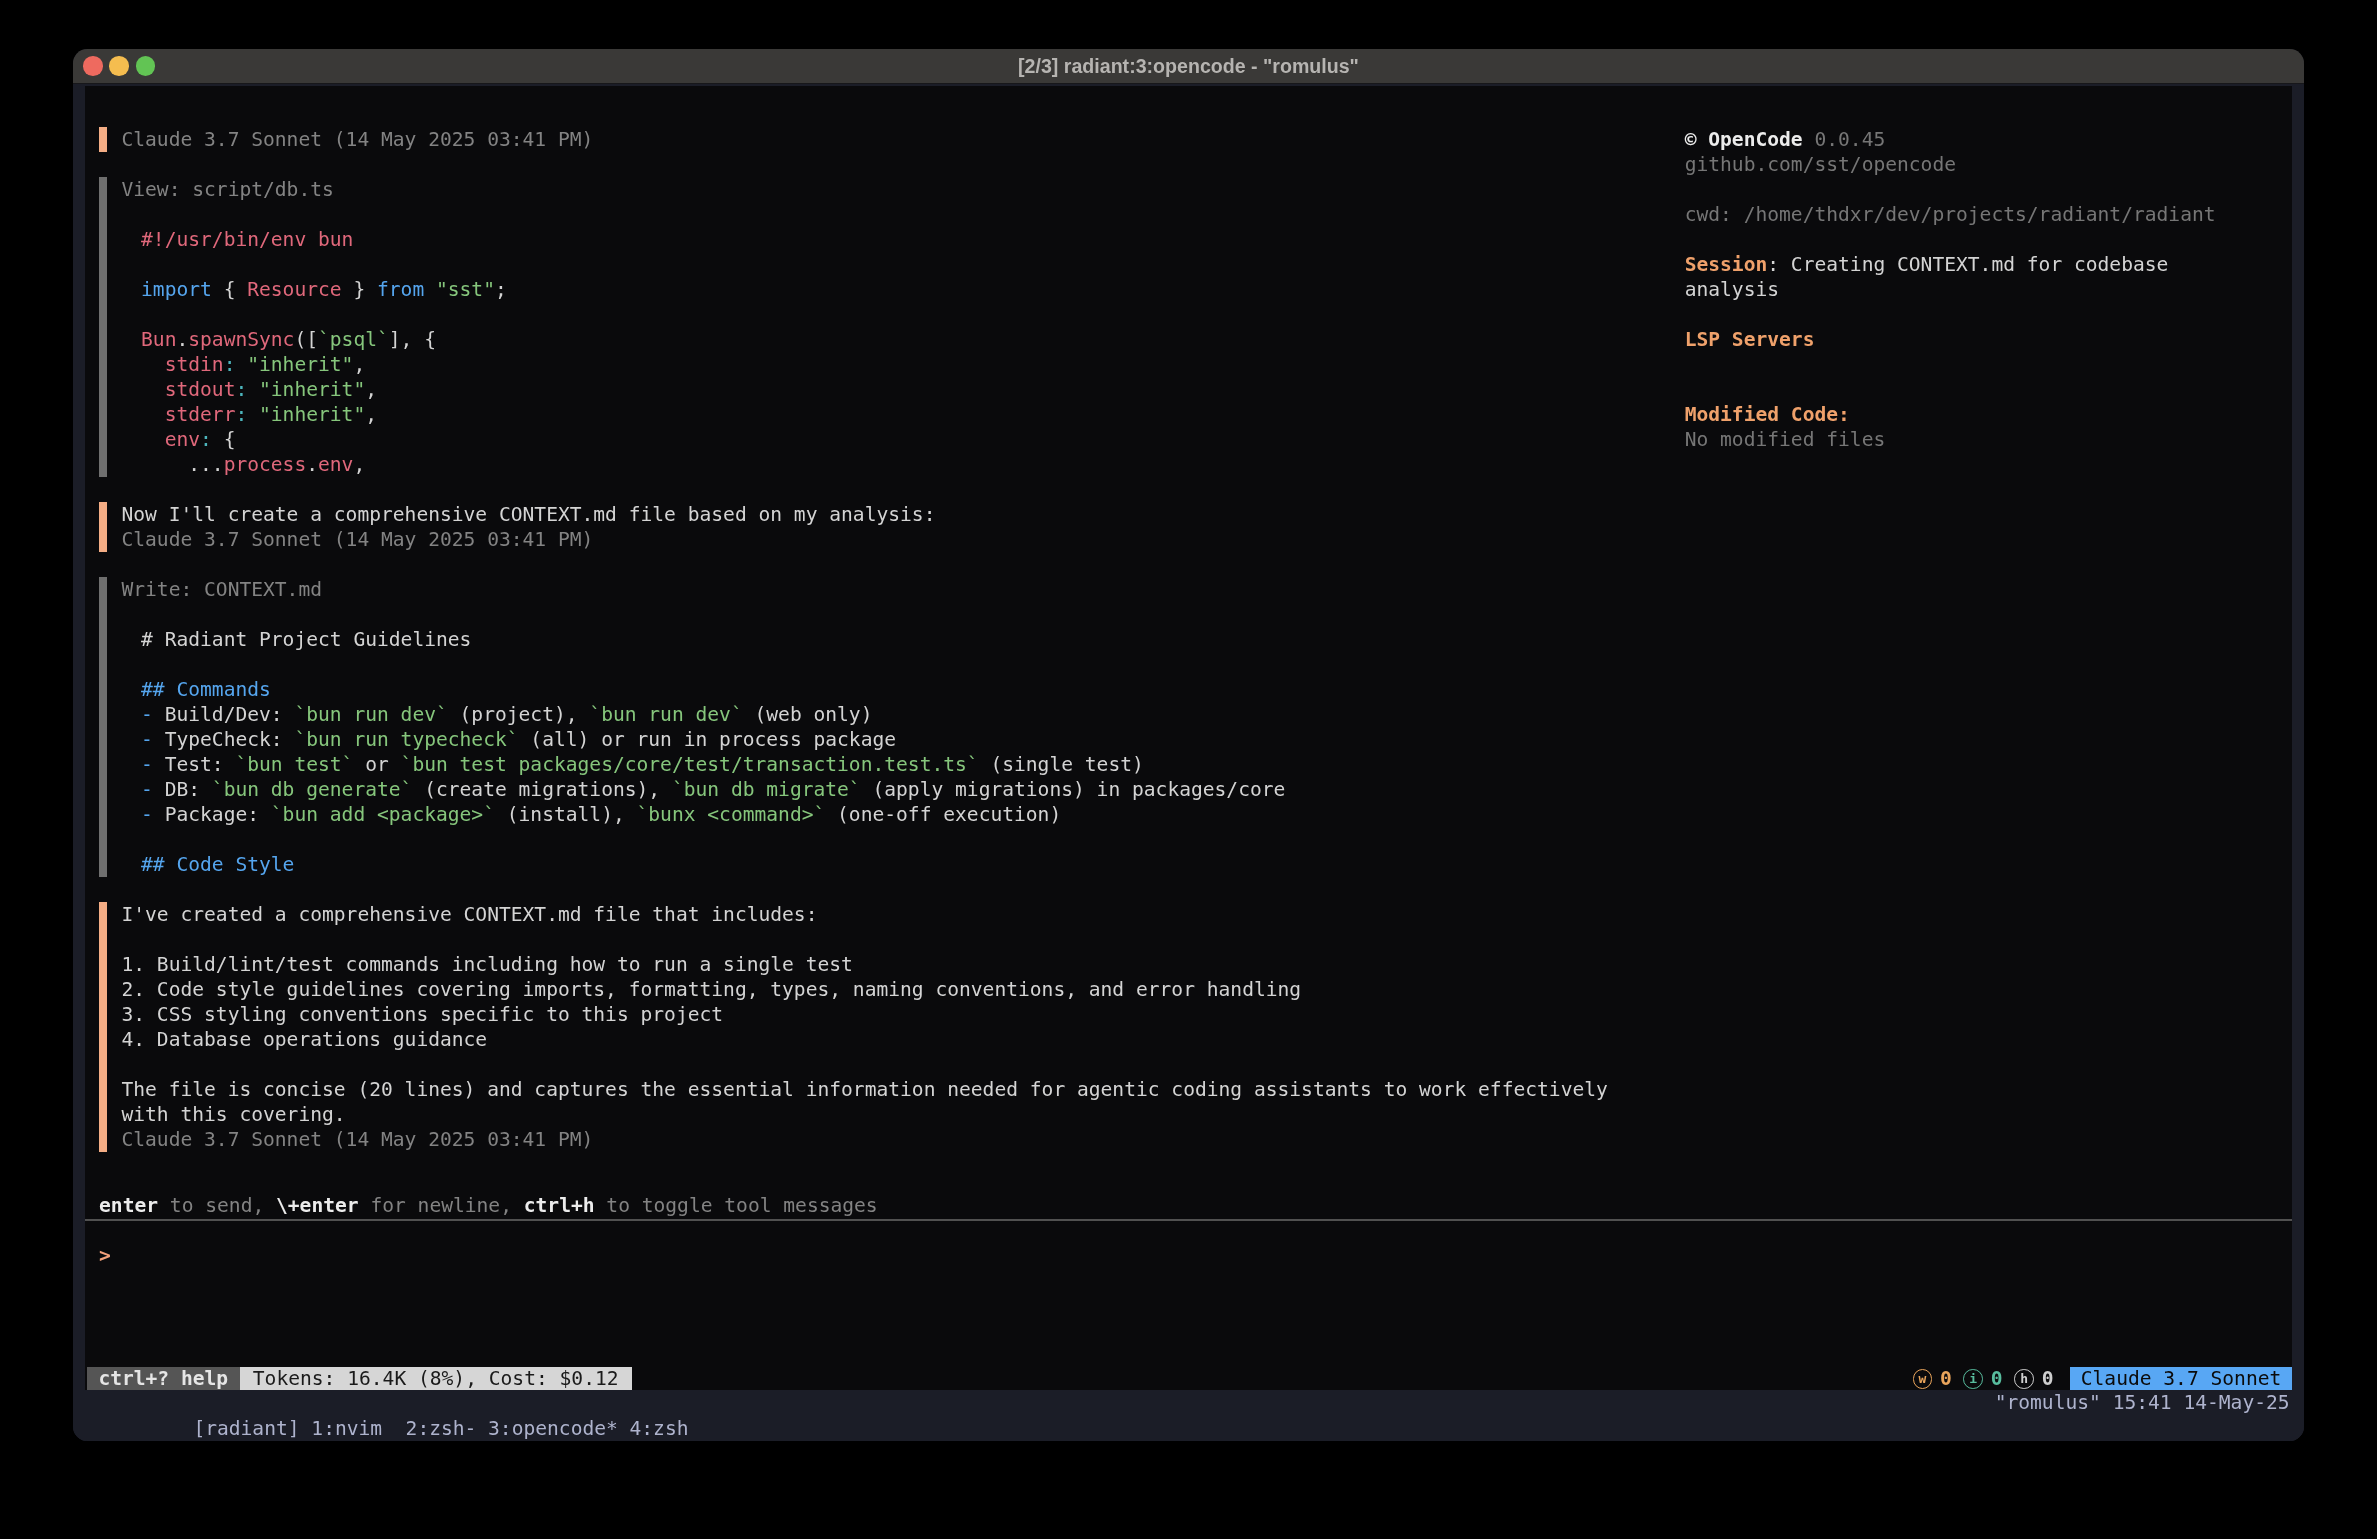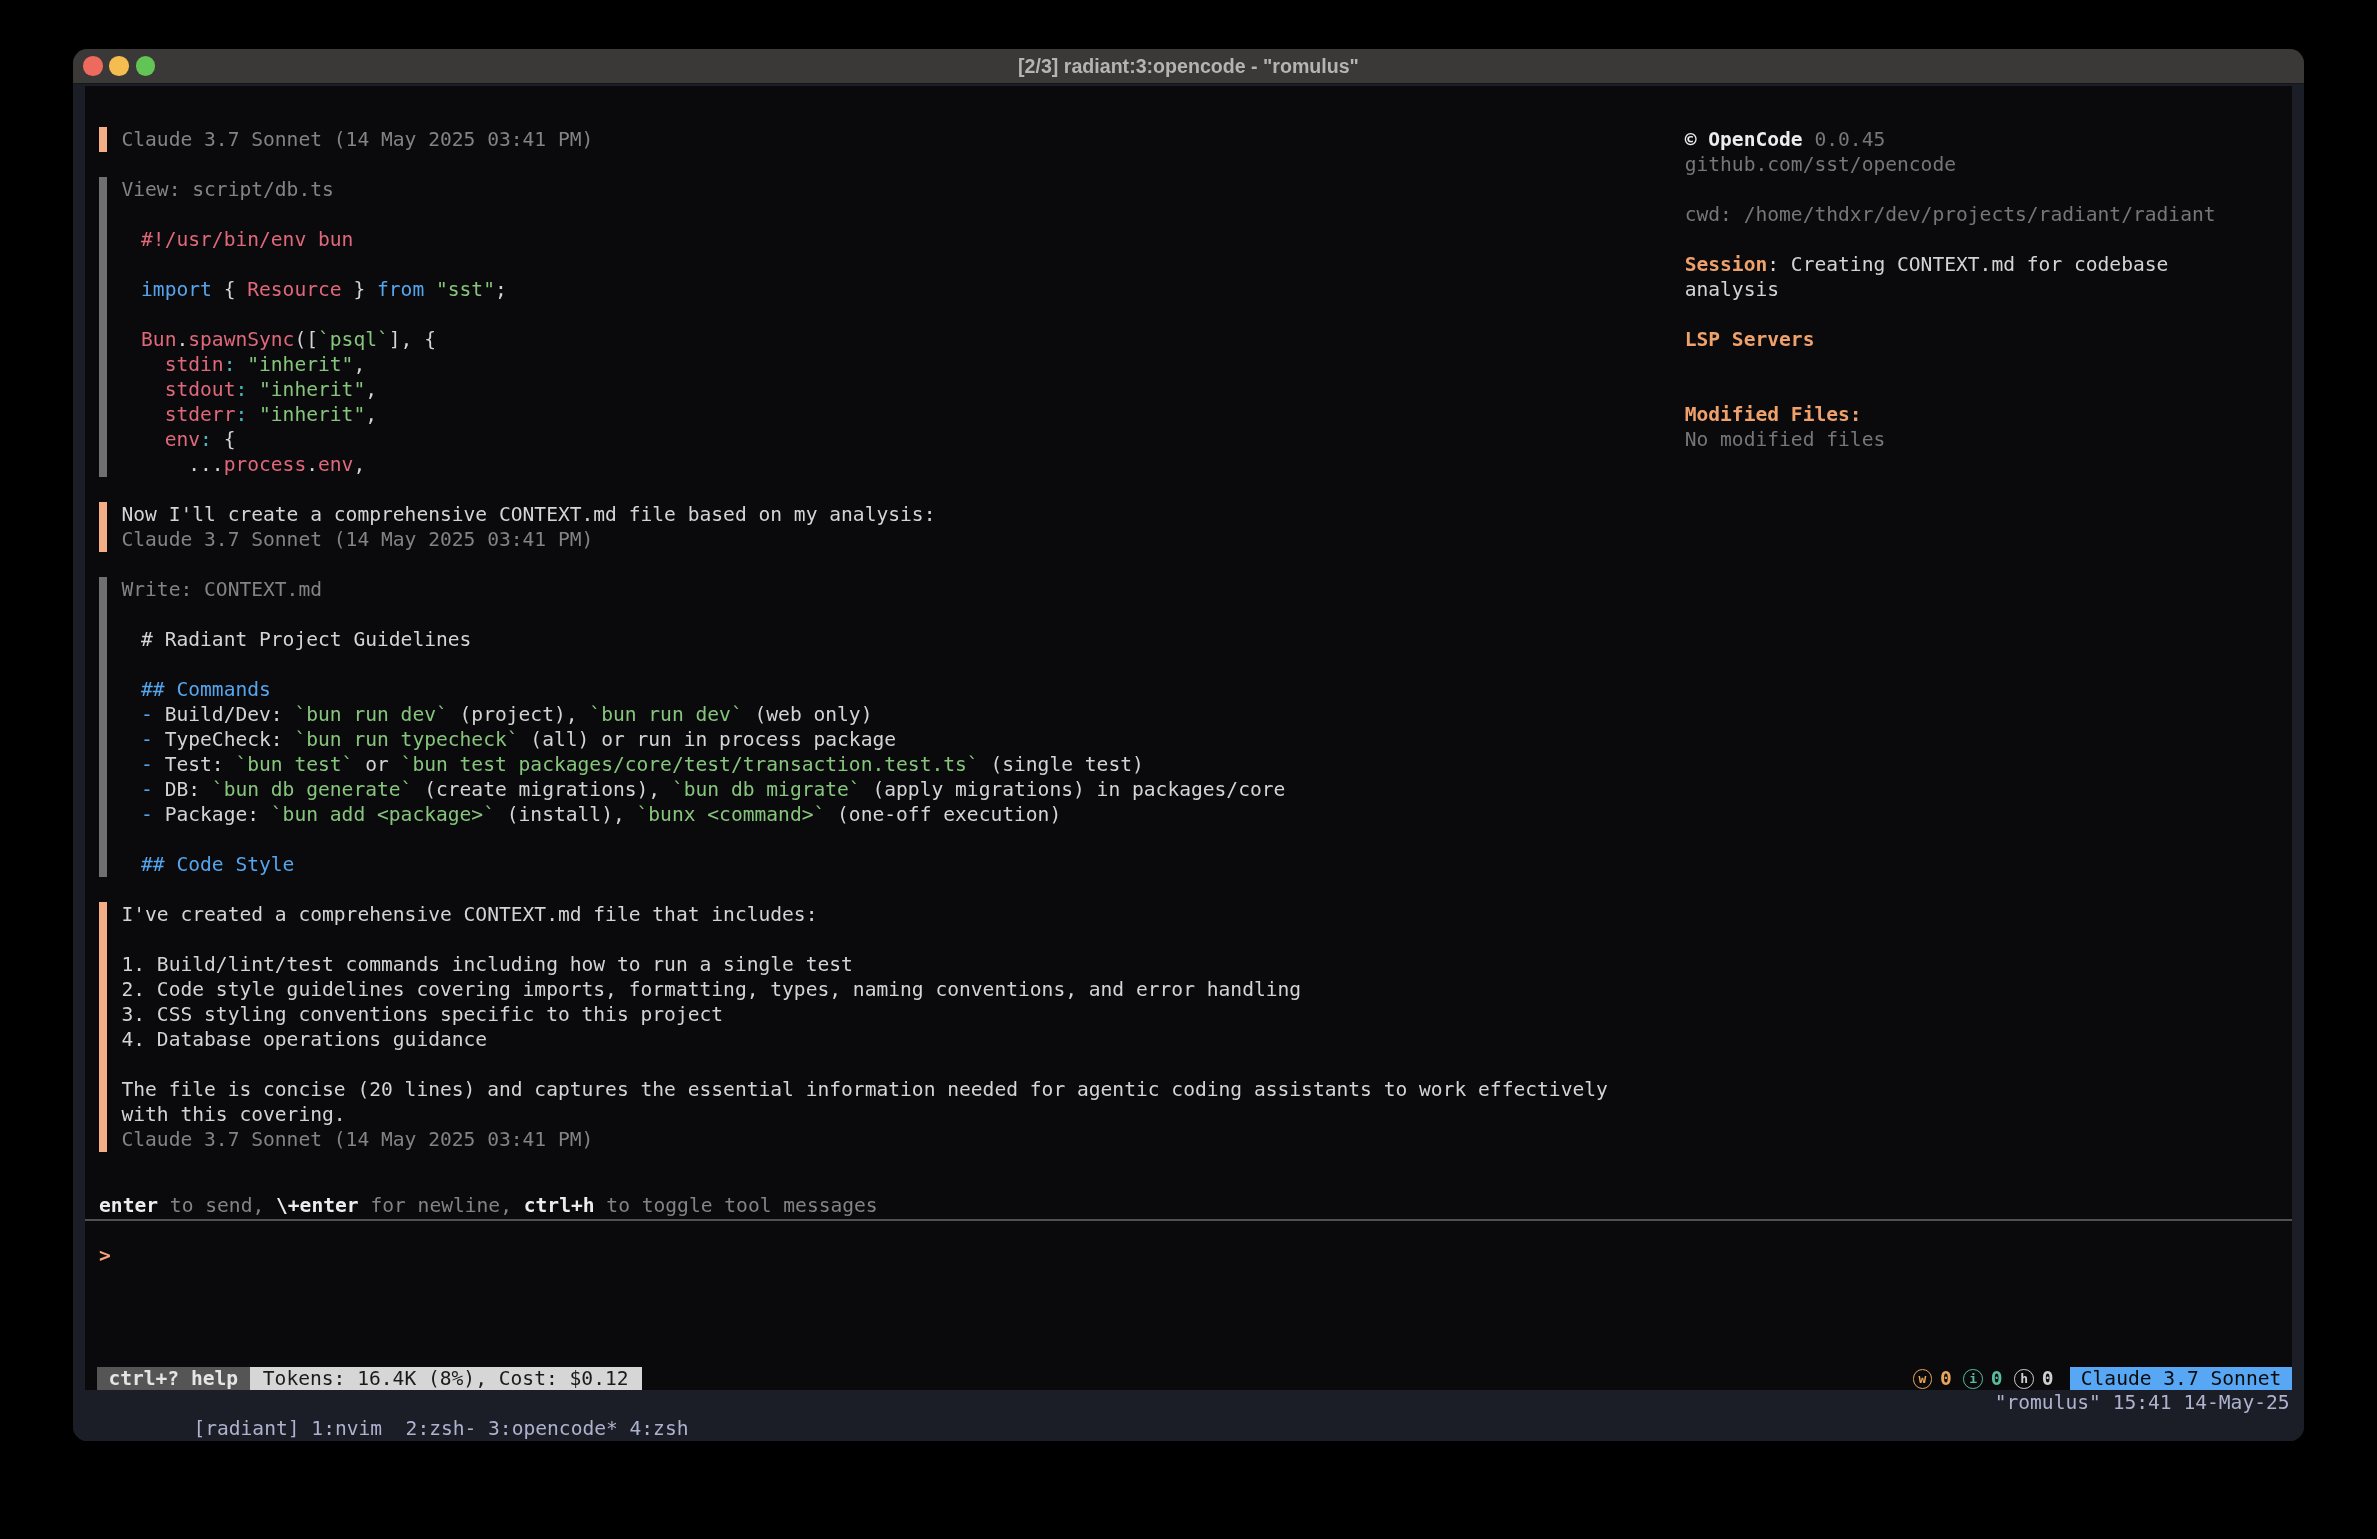--- a/index.html
+++ b/index.html
@@ -48,21 +48,21 @@
 
   .hint { position:absolute; left:14.4px; top:1107px; }
   .rule { position:absolute; left:0; top:1133px; width:2207px; height:2px; background:#515151; }
   .editor { position:absolute; left:0; top:1138px; width:2207px; height:140px; cursor:text; }
   .prompt { position:absolute; left:14.4px; top:19px; height:25px; line-height:25px;
             color:#f4a17c; font-weight:bold; }
 
   .statusbar { position:absolute; left:0; top:1281px; width:2207px; height:23.5px;
                display:flex; align-items:stretch; font-size:19.6px; }
   .chip { display:flex; align-items:center; height:23.5px; line-height:23.5px; white-space:pre; }
-  .chip.help { background:#555555; color:#e5e5e5; font-weight:bold; padding:0 11.7px; margin-left:12px; }
+  .chip.help { background:#555555; color:#e5e5e5; font-weight:bold; padding:0 11.7px; margin-left:2px; }
   .chip.tokens { background:#d6d6d6; color:#1a1a1a; padding:0 13px; }
   .sb-right { margin-left:auto; display:flex; align-items:center; gap:11.7px; }
   .diag { display:flex; align-items:center; gap:7.8px; }
   .diag-icon { display:inline-flex; width:19.6px; height:19.6px; border:1.3px solid currentColor;
                border-radius:50%; align-items:center; justify-content:center;
                font-size:13px; font-weight:bold; }
   .diag-count { font-weight:bold; }
   .model-badge { display:flex; align-items:center; height:23.5px; padding:0 10.4px;
                  margin-left:5.2px; color:#0b0b0b; white-space:pre; }
 
@@ -145,21 +145,21 @@
           <div class="line"><span class="c-dim">github.com/sst/opencode</span></div>
           <div class="line"></div>
           <div class="line"><span class="c-dim">cwd: /home/thdxr/dev/projects/radiant/radiant</span></div>
           <div class="line"></div>
           <div class="line"><span class="c-orangeb">Session</span><span class="c-body">: Creating CONTEXT.md for codebase</span></div>
           <div class="line"><span class="c-body">analysis</span></div>
           <div class="line"></div>
           <div class="line"><span class="c-orangeb">LSP Servers</span></div>
           <div class="line"></div>
           <div class="line"></div>
-          <div class="line"><span class="c-orangeb">Modified Files:</span></div>
+          <div class="line"><span class="c-orangeb">Modified Code:</span></div>
           <div class="line"><span class="c-dim">No modified files</span></div>
         </div>
 
       <div class="hint line"><span class="c-boldwhite">enter</span><span class="c-gray"> to send, </span><span class="c-boldwhite">\+enter</span><span class="c-gray"> for newline, </span><span class="c-boldwhite">ctrl+h</span><span class="c-gray"> to toggle tool messages</span></div>
 
       <div class="rule"></div>
 
       <div class="editor">
         <div class="prompt">&gt;</div>
       </div>

